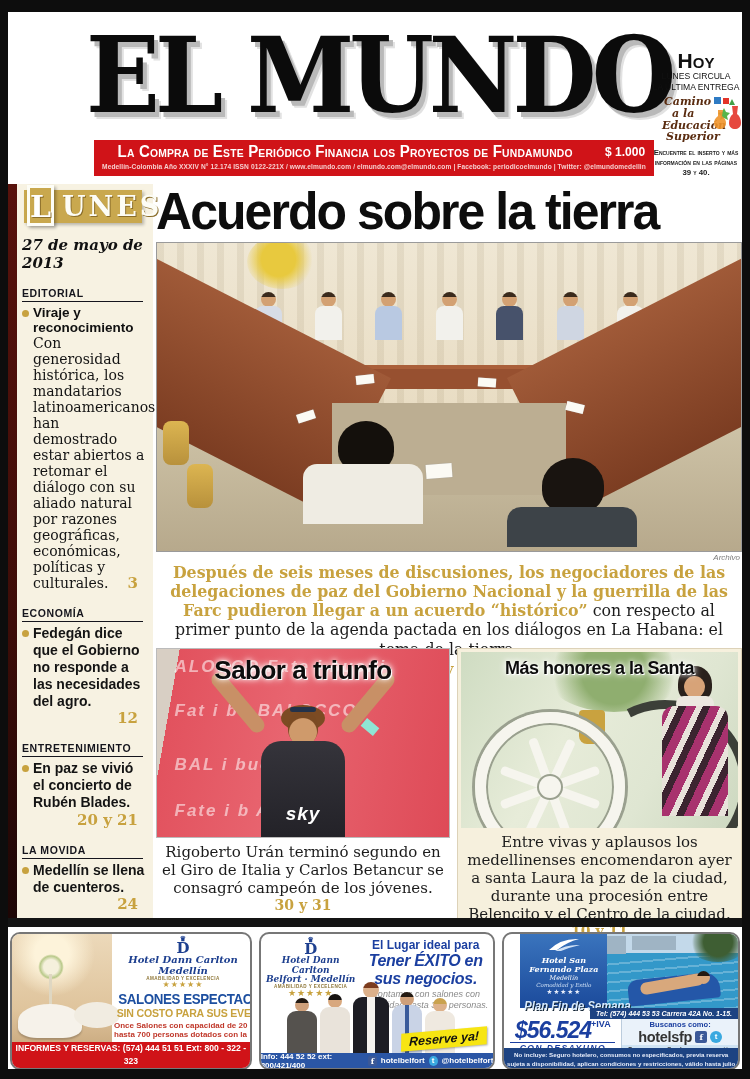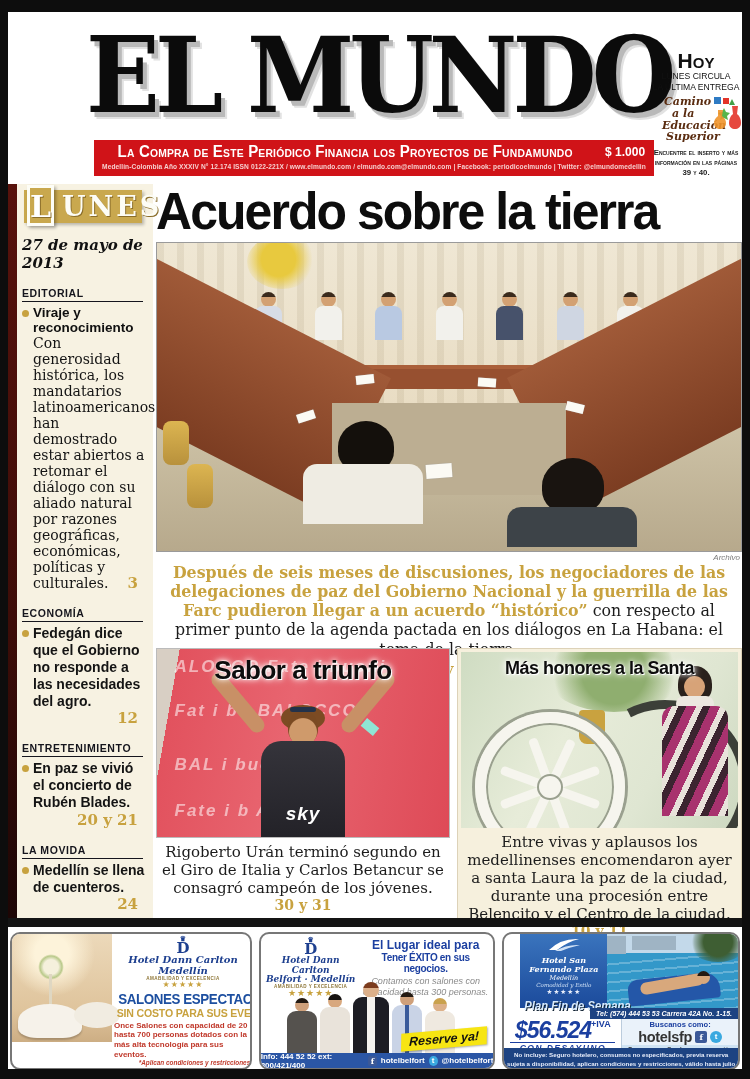--- a/index.html
+++ b/index.html
@@ -153,21 +153,21 @@
   .ad1-h2{color:#c8a23f;font-weight:900;font-size:11px;letter-spacing:-.2px;white-space:nowrap;transform:scaleX(.96);}
   .ad1-body{margin-top:2px;color:#c0392b;font-weight:700;font-size:8px;line-height:1.2;text-align:left;}
   .ad1-note{color:#c0392b;font-style:italic;font-size:6.4px;font-weight:700;text-align:right;}
   .ad1-footer{position:absolute;left:0;bottom:0;width:100%;height:26px;background:#d01318;text-align:center;color:#fff;}
   .ad1-f1{font-weight:900;font-size:8.6px;line-height:13px;}
   .ad1-f2{font-weight:900;font-size:8.6px;color:#ffe95e;line-height:11px;}
   
   .ad2-logo{position:absolute;left:4px;top:3px;width:92px;text-align:center;}
   .ad2-head{position:absolute;left:98px;top:5px;width:134px;text-align:center;}
   .ad2-h1{color:#1b3fa0;font-weight:900;font-size:12px;line-height:1.1;}
-  .ad2-h2{color:#1b3fa0;font-weight:900;font-size:10px;line-height:1.1;letter-spacing:-.3px;}
+  .ad2-h2{color:#1b3fa0;font-weight:900;font-size:16px;line-height:1.1;letter-spacing:-.3px;font-style:italic;}
   .ad2-body{margin-top:2px;color:#8a8a8a;font-style:italic;font-size:9px;line-height:1.15;}
   .ad2-people{position:absolute;left:30px;bottom:15px;width:160px;height:78px;display:flex;align-items:flex-end;justify-content:center;gap:3px;}
   .fig{position:relative;width:30px;}
   .fig .fhead{margin:0 auto;width:14px;height:14px;border-radius:50%;background:linear-gradient(#241a12 0 36%,#cfa07a 36%);}
   .fig .fbody{margin-top:-1px;width:30px;border-radius:9px 9px 0 0;background:#4a4a52;}
   .fig1 .fbody{height:42px;background:#55524e;}
   .fig2 .fbody{height:46px;background:#e9e3da;}
   .fig2 .fhead{background:linear-gradient(#171311 0 40%,#d8a87e 40%);}
   .fig3{width:36px;z-index:3;}
   .fig3 .fhead{width:16px;height:16px;background:linear-gradient(#7c3c1e 0 36%,#dcb08a 36%);}
@@ -432,20 +432,24 @@
         </div>
         <div class="hotel-script">Hotel Dann Carlton</div>
         <div class="hotel-script">Medellín</div>
         <div class="hotel-tag">AMABILIDAD Y EXCELENCIA</div>
         <div class="stars">★★★★★</div>
         <div class="ad1-h1">SALONES ESPECTACULARES</div>
         <div class="ad1-h2">SIN COSTO PARA SUS EVENTOS</div>
         <div class="ad1-body">Once Salones con capacidad de 20 hasta 700 personas dotados con la más alta tecnología para sus eventos.</div>
         <div class="ad1-note">*Aplican condiciones y restricciones.</div>
       </div>
+      <div class="ad1-footer">
+        <div class="ad1-f1">INFORMES Y RESERVAS: (574) 444 51 51 Ext: 800 - 322 - 323</div>
+        <div class="ad1-f2">Cra. 43A # 7-50 Av. El Poblado, Medellín / www.danncarlton.com</div>
+      </div>
     </div>
 
     <div class="ad ad2">
       <div class="ad2-logo">
         <div class="dlogo">
           <span class="crown">♛</span>
           <span class="dd">D</span>
         </div>
         <div class="hotel-script" style="font-size:9px">Hotel Dann Carlton</div>
         <div class="hotel-script" style="font-size:9px">Belfort · Medellín</div>

